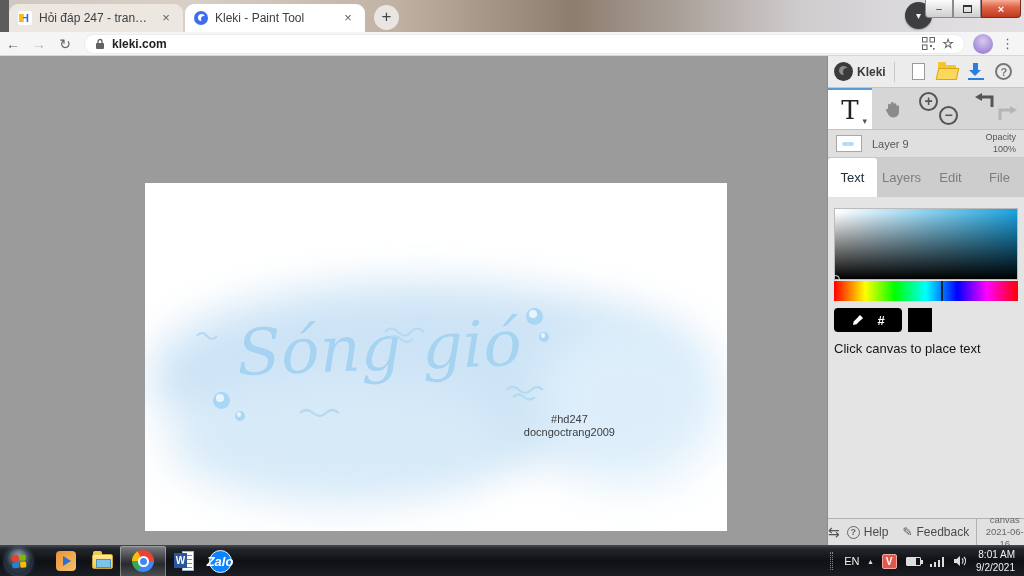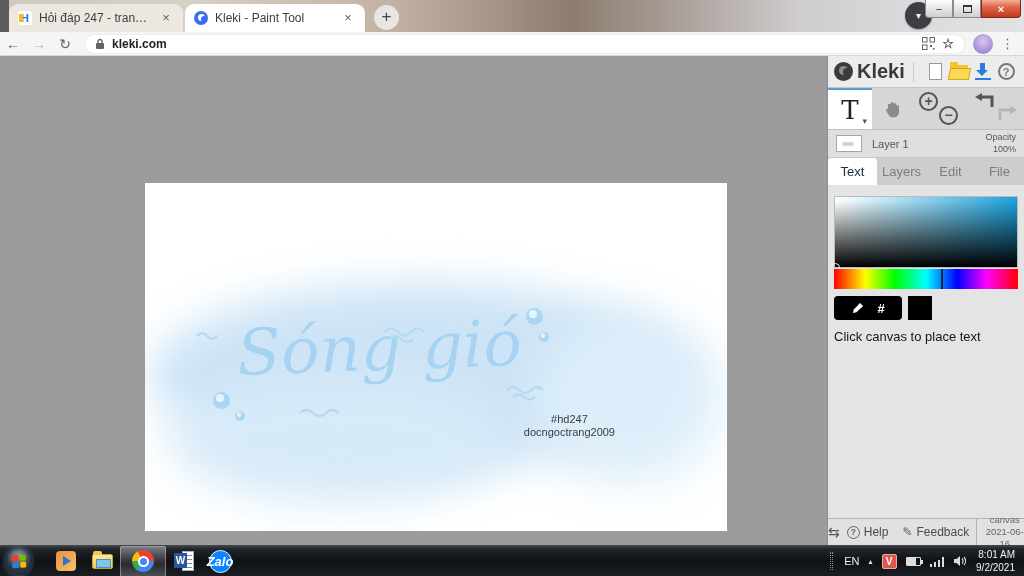--- a/index.html
+++ b/index.html
@@ -62,21 +62,21 @@
   .bubble::after { content:""; position:absolute; left:18%; top:14%; width:45%; height:45%; border-radius:50%; background:#e8f4fc; }
   .wm { position:absolute; right:112px; top:230px; text-align:center; font-size:11px; color:#3c3c3c; line-height:1.15; }
 
   
   .panel { position:absolute; left:827px; top:56px; width:197px; height:489px; background:#e4e4e4;
     border-left:1px solid #8e8e8e; display:flex; flex-direction:column; }
   .p-head { height:32px; background:#ececec; border-bottom:1px solid #c6c6c6; display:flex; align-items:center; padding:0 6px; }
   .klogo { width:19px; height:19px; border-radius:50%; background:#3b3b3b; position:relative; }
   .klogo::after { content:""; position:absolute; left:5px; top:4px; width:9px; height:9px; border-radius:50%; background:#8b8b8b; }
   .klogo::before { content:""; position:absolute; left:9px; top:6px; width:8px; height:8px; border-radius:50%; background:#3b3b3b; z-index:1; }
-  .kname { font-size:20px; font-weight:bold; color:#3a3a3a; margin:0 8px 0 4px; }
+  .kname { font-size:12px; font-weight:bold; color:#3a3a3a; margin:0 8px 0 4px; }
   .p-sep { width:1px; height:20px; background:#c9c9c9; margin-right:10px; }
   .hicon { flex:1; display:flex; justify-content:center; }
   .page-ic { width:13px; height:17px; background:#fff; border:1px solid #9a9a9a; }
   .folder-ic { width:18px; height:13px; background:#f3c531; border-radius:1px; position:relative; }
   .folder-ic::before { content:""; position:absolute; left:0; top:-3px; width:8px; height:3px; background:#f3c531; border-radius:1px 1px 0 0; }
   .folder-ic::after { content:""; position:absolute; left:-1px; top:3px; width:19px; height:10px; background:#fbd85a; border:1px solid #d9a913; transform:skewX(-12deg); }
   .dl-ic { position:relative; width:16px; height:17px; }
   .dl-arrow { position:absolute; left:5px; top:0; width:5px; height:8px; background:#2a7de1; }
   .dl-head { position:absolute; left:1px; top:7px; width:0; height:0; border:6.5px solid transparent; border-top-color:#2a7de1; }
   .dl-base { position:absolute; left:0; bottom:0; width:16px; height:2.5px; background:#2a7de1; }
@@ -94,21 +94,21 @@
   .zin { left:5px; top:4px; } .zout { left:25px; top:18px; }
   .tool-undo { flex:1; position:relative; }
   .ubtn { position:absolute; }
 
   .p-layer { height:28px; background:#dfdfdf; display:flex; align-items:center; padding:0 8px; border-bottom:1px solid #c8c8c8;}
   .lthumb { width:26px; height:17px; background:#fff; border:1px solid #a8a8a8;
     background-image:radial-gradient(ellipse 10px 4px at 11px 8px,#bcdcf2 60%,transparent 62%); }
   .lname { font-size:11px; color:#555; margin-left:10px; }
   .lopacity { margin-left:auto; font-size:9px; color:#555; text-align:right; line-height:1.25; }
 
-  .p-tabs { height:27px; background:#cdcdcd; display:flex; font-size:13px; color:#7d7d7d; }
+  .p-tabs { height:39px; background:#cdcdcd; display:flex; font-size:13px; color:#7d7d7d; }
   .ptab { flex:1; display:flex; align-items:center; justify-content:center; }
   .ptab.active { background:#fff; color:#20303c; border-radius:3px 3px 0 0; }
 
   .p-colors { padding:11px 6px 0; }
   .grad { height:72px; position:relative; border:1px solid #bbb;
     background-image:linear-gradient(to top,#000,rgba(0,0,0,0) 95%),linear-gradient(to right,#fff,#1a9fd9); }
   .grad-cursor { position:absolute; left:-4px; bottom:-5px; width:9px; height:9px; border-radius:50%; border:1.5px solid #eee; background:transparent; }
   .hue { height:20px; position:relative; margin-top:1px;
     background:linear-gradient(to right,#f00 0%,#ff0 17%,#0f0 33%,#0ff 50%,#00f 67%,#f0f 83%,#f00 100%); }
   .hue-cursor { position:absolute; left:58%; top:0; width:2px; height:100%; background:#102535; }
@@ -308,21 +308,21 @@
         </svg>
         <svg class="ubtn" style="left:28px;top:18px" width="22" height="18">
           <path d="M15 4 H4 V14" fill="none" stroke="#b5b5b5" stroke-width="3"></path>
           <path d="M14 0 L21 4 L14 8 Z" fill="#b5b5b5"></path>
         </svg>
       </div>
     </div>
 
     <div class="p-layer">
       <span class="lthumb"></span>
-      <span class="lname">Layer 1</span>
+      <span class="lname">Layer 9</span>
       <span class="lopacity">
         <div>Opacity</div>
         <div>100%</div>
       </span>
     </div>
 
     <div class="p-tabs">
       <div class="ptab active">Text</div>
       <div class="ptab">Layers</div>
       <div class="ptab">Edit</div>

